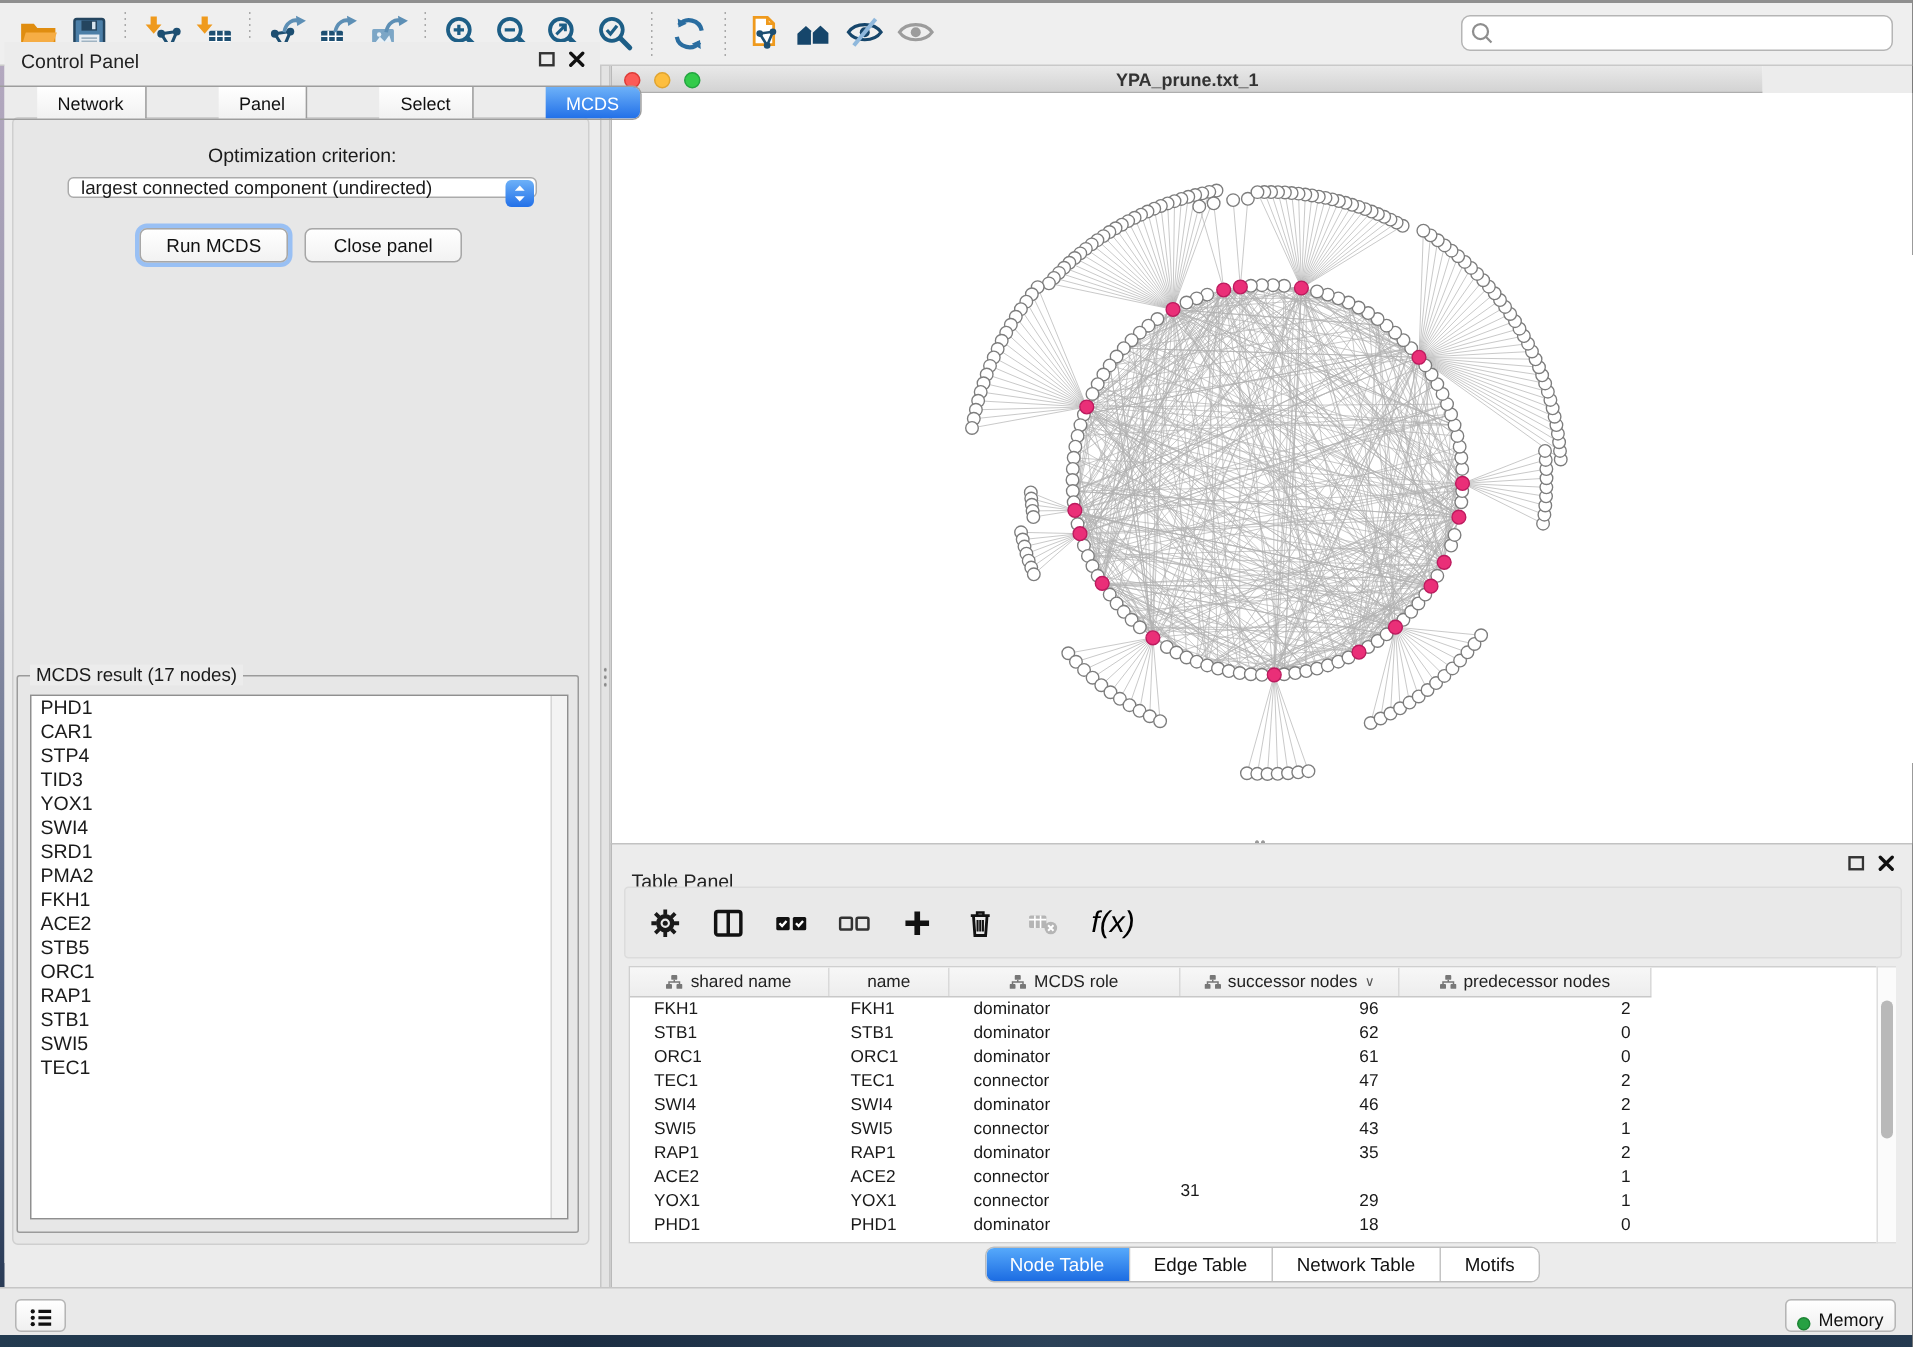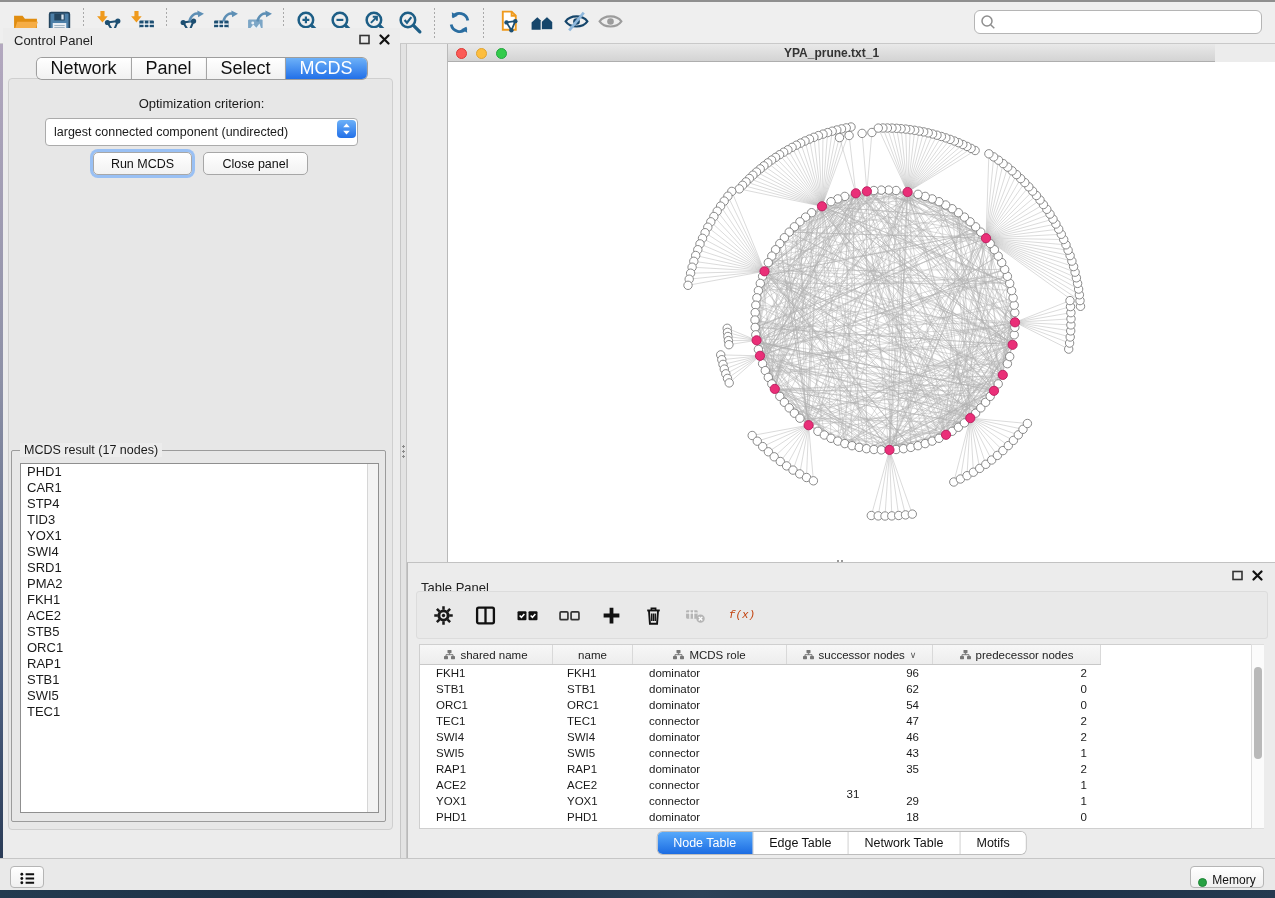--- a/index.html
+++ b/index.html
@@ -22,26 +22,26 @@
   .search-wrap svg{position:absolute;left:6px;top:4px;}
 
   
   .control-panel{left:3px;top:28px;width:397px;height:814px;background:#ececec;}
   .panel-title{font-size:13px;color:#222;}
   .win-mini-btns{position:absolute;display:flex;gap:9px;align-items:center;}
   .cp-box{position:absolute;left:5px;top:50px;width:385px;height:752px;background:#e7e7e7;
     border:1px solid #cfcfcf;border-radius:4px;}
   .cp-tabs{position:absolute;top:30px;left:50%;transform:translateX(-50%);display:flex;z-index:3;
     border-radius:5px;box-shadow:0 0 0 1px #9d9d9d;overflow:hidden;}
-  .cp-tab{height:21px;padding:0 14px;display:flex;align-items:center;font-size:18px;
-    background:linear-gradient(#ffffff,#f1f1f1);border-right:1px solid #9d9d9d;color:#111;}
+  .cp-tab{height:21px;padding:0 14px;display:flex;align-items:center;font-size:12px;
+    background:linear-gradient(#ffffff,#f1f1f1);border-right:1px solid #9d9d9d;color:#111;margin-left:48px;}
   .cp-tab:last-child{border-right:none;}
   .cp-tab.active{background:linear-gradient(#6db1f8,#2270e8);color:#fff;}
   .opt-label{position:absolute;top:68px;width:100%;text-align:center;font-size:13px;}
-  .dropdown{position:absolute;left:42px;top:90px;width:313px;height:28px;background:#fff;
+  .dropdown{position:absolute;left:42px;top:90px;width:313px;height:14px;background:#fff;
     border:1px solid #ababab;border-radius:4px;font-size:12.5px;display:flex;align-items:center;
     padding-left:8px;}
   .dd-stepper{position:absolute;right:1px;top:1px;width:19px;height:18px;border-radius:4px;
     background:linear-gradient(#6db1f8,#2270e8);display:flex;align-items:center;justify-content:center;}
   .cp-btn{position:absolute;top:124px;height:23px;background:linear-gradient(#ffffff,#f2f2f2);
     border:1px solid #a7a7a7;border-radius:5px;font-size:12.5px;display:flex;align-items:center;
     justify-content:center;color:#111;}
   .cp-btn.focused{box-shadow:0 0 0 3px rgba(110,170,250,.65);}
   .mcds-fieldset{position:absolute;left:8px;top:422px;width:375px;height:372px;
     border:1px solid #9b9b9b;border-radius:2px;}
@@ -58,36 +58,36 @@
   .v-splitter .dots{position:absolute;left:1px;top:400px;width:3px;height:14px;
     background-image:radial-gradient(circle,#8a8a8a 1px,transparent 1.2px);background-size:3px 5px;}
   .h-splitter-dot{left:836px;top:559px;width:8px;height:5px;
     background-image:radial-gradient(circle,#9a9a9a 1.2px,transparent 1.4px);background-size:4px 5px;}
   .left-strip{left:0;top:44px;width:3px;height:846px;
     background:linear-gradient(#b3a8bf,#8d90a6 40%,#4f6182 75%,#24354f);}
   .bottom-strip{left:0;top:890px;width:1275px;height:8px;
     background:linear-gradient(90deg,#233b50,#1b2d42 30%,#2c4258 55%,#1d3047 80%,#253a50);}
 
   
-  .net-window{left:407px;top:44px;width:768px;height:518px;background:#fff;border-left:1px solid #b9b9b9;margin-left:40px;}
+  .net-window{left:407px;top:44px;width:768px;height:518px;background:#fff;border-left:1px solid #b9b9b9;}
   .net-titlebar{position:absolute;left:0;top:0;width:100%;height:18px;
     background:linear-gradient(#e9e9e9,#d3d3d3);border-bottom:1px solid #aeaeae;}
   .traffic{position:absolute;top:3.5px;width:11px;height:11px;border-radius:50%;}
   .net-title{position:absolute;width:100%;text-align:center;top:2px;font-size:12px;color:#333;
     font-weight:bold;}
   .net-canvas{position:absolute;left:0;top:18px;width:868px;height:500px;background:#fff;}
 
   
   .table-panel{left:407px;top:562px;width:868px;height:296px;background:#ececec;
     border-left:1px solid #b9b9b9;border-top:1px solid #c2c2c2;}
   .tp-toolbar{position:absolute;left:8px;top:28px;width:852px;height:48px;background:#e9e9e9;
     border:1px solid #dcdcdc;border-radius:3px;display:flex;align-items:center;gap:18px;
     padding-left:14px;}
   .tp-icon{width:24px;height:24px;display:flex;align-items:center;justify-content:center;}
-  .fx-label{font-size:11px;font-style:italic;font-family:Liberation Mono, monospace;color:#c2410c;}
+  .fx-label{font-size:20px;font-style:italic;font-family:Liberation Sans, sans-serif;color:#000000;}
   .tbl{position:absolute;left:11px;top:81px;width:845px;height:185px;background:#fff;
     border:1px solid #cfcfcf;overflow:hidden;}
   .tbl-header{position:absolute;left:0;top:0;height:20px;display:flex;
     background:linear-gradient(#f7f7f7,#ededed);border-bottom:1px solid #c8c8c8;}
   .th{display:flex;align-items:center;justify-content:center;gap:5px;font-size:11.5px;color:#222;
     border-right:1px solid #d9d9d9;height:100%;}
   .th .sort{font-size:9px;color:#555;}
   .tbl-body{position:absolute;left:0;top:20px;width:100%;}
   .tr{display:flex;height:16px;align-items:center;}
   .td{font-size:11.5px;white-space:nowrap;overflow:hidden;}
@@ -1417,21 +1417,21 @@
             <div class="td" style="width: 133px; text-align: left; padding: 0px 0px 0px 16px;">STB1</div>
             <div class="td" style="width: 80px; text-align: left; padding: 0px 0px 0px 14px;">STB1</div>
             <div class="td" style="width: 154px; text-align: left; padding: 0px 0px 0px 16px;">dominator</div>
             <div class="td" style="width: 146px; text-align: right; padding: 0px 14px 0px 0px;">62</div>
             <div class="td" style="width: 168px; text-align: right; padding: 0px 14px 0px 0px;">0</div>
           </div>
           <div class="tr">
             <div class="td" style="width: 133px; text-align: left; padding: 0px 0px 0px 16px;">ORC1</div>
             <div class="td" style="width: 80px; text-align: left; padding: 0px 0px 0px 14px;">ORC1</div>
             <div class="td" style="width: 154px; text-align: left; padding: 0px 0px 0px 16px;">dominator</div>
-            <div class="td" style="width: 146px; text-align: right; padding: 0px 14px 0px 0px;">54</div>
+            <div class="td" style="width: 146px; text-align: right; padding: 0px 14px 0px 0px;">61</div>
             <div class="td" style="width: 168px; text-align: right; padding: 0px 14px 0px 0px;">0</div>
           </div>
           <div class="tr">
             <div class="td" style="width: 133px; text-align: left; padding: 0px 0px 0px 16px;">TEC1</div>
             <div class="td" style="width: 80px; text-align: left; padding: 0px 0px 0px 14px;">TEC1</div>
             <div class="td" style="width: 154px; text-align: left; padding: 0px 0px 0px 16px;">connector</div>
             <div class="td" style="width: 146px; text-align: right; padding: 0px 14px 0px 0px;">47</div>
             <div class="td" style="width: 168px; text-align: right; padding: 0px 14px 0px 0px;">2</div>
           </div>
           <div class="tr">
@@ -1452,21 +1452,21 @@
             <div class="td" style="width: 133px; text-align: left; padding: 0px 0px 0px 16px;">RAP1</div>
             <div class="td" style="width: 80px; text-align: left; padding: 0px 0px 0px 14px;">RAP1</div>
             <div class="td" style="width: 154px; text-align: left; padding: 0px 0px 0px 16px;">dominator</div>
             <div class="td" style="width: 146px; text-align: right; padding: 0px 14px 0px 0px;">35</div>
             <div class="td" style="width: 168px; text-align: right; padding: 0px 14px 0px 0px;">2</div>
           </div>
           <div class="tr">
             <div class="td" style="width: 133px; text-align: left; padding: 0px 0px 0px 16px;">ACE2</div>
             <div class="td" style="width: 80px; text-align: left; padding: 0px 0px 0px 14px;">ACE2</div>
             <div class="td" style="width: 154px; text-align: left; padding: 0px 0px 0px 16px;">connector</div>
-            <div class="td" style="width: 146px; text-align: center; padding: 0px 14px 0px 0px; margin-top: 17px;">31</div>
+            <div class="td" style="width: 146px; text-align: left; padding: 0px 14px 0px 0px; margin-top: 17px;">31</div>
             <div class="td" style="width: 168px; text-align: right; padding: 0px 14px 0px 0px;">1</div>
           </div>
           <div class="tr">
             <div class="td" style="width: 133px; text-align: left; padding: 0px 0px 0px 16px;">YOX1</div>
             <div class="td" style="width: 80px; text-align: left; padding: 0px 0px 0px 14px;">YOX1</div>
             <div class="td" style="width: 154px; text-align: left; padding: 0px 0px 0px 16px;">connector</div>
             <div class="td" style="width: 146px; text-align: right; padding: 0px 14px 0px 0px;">29</div>
             <div class="td" style="width: 168px; text-align: right; padding: 0px 14px 0px 0px;">1</div>
           </div>
           <div class="tr">

